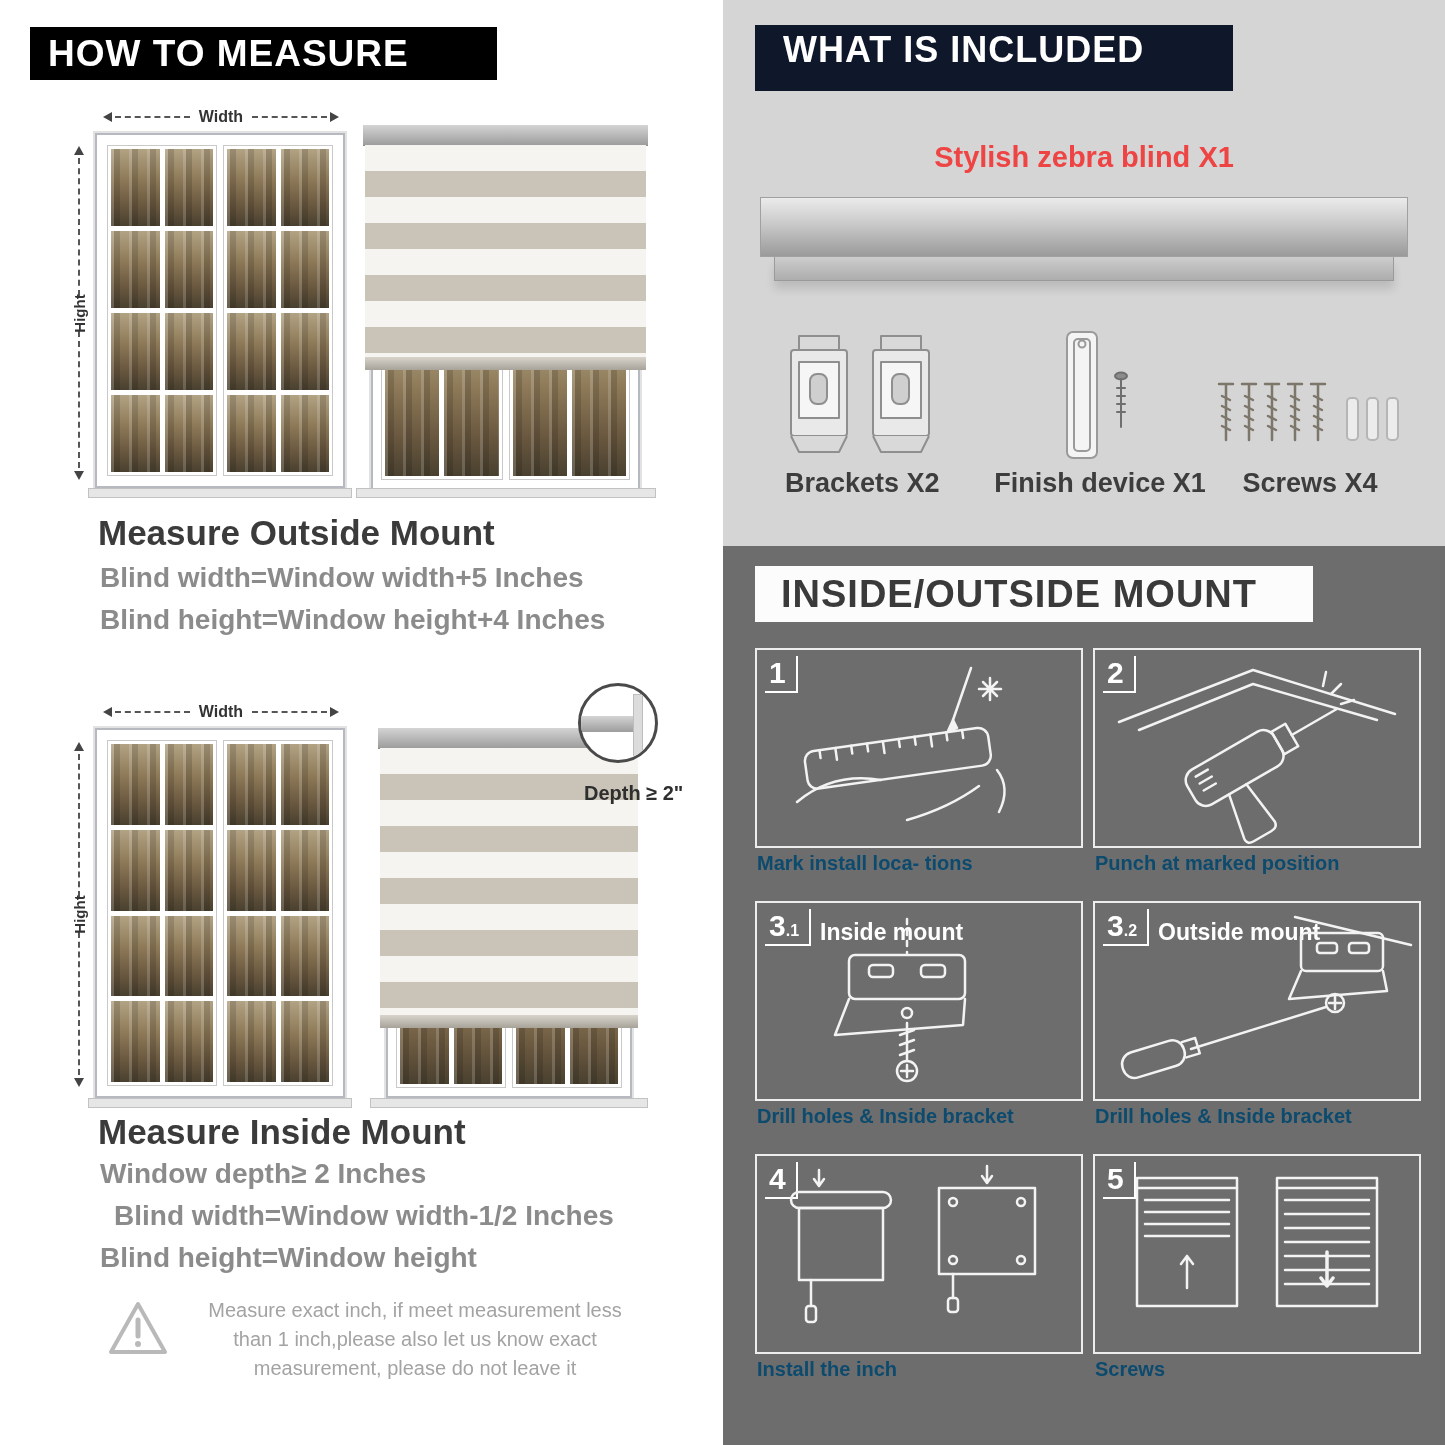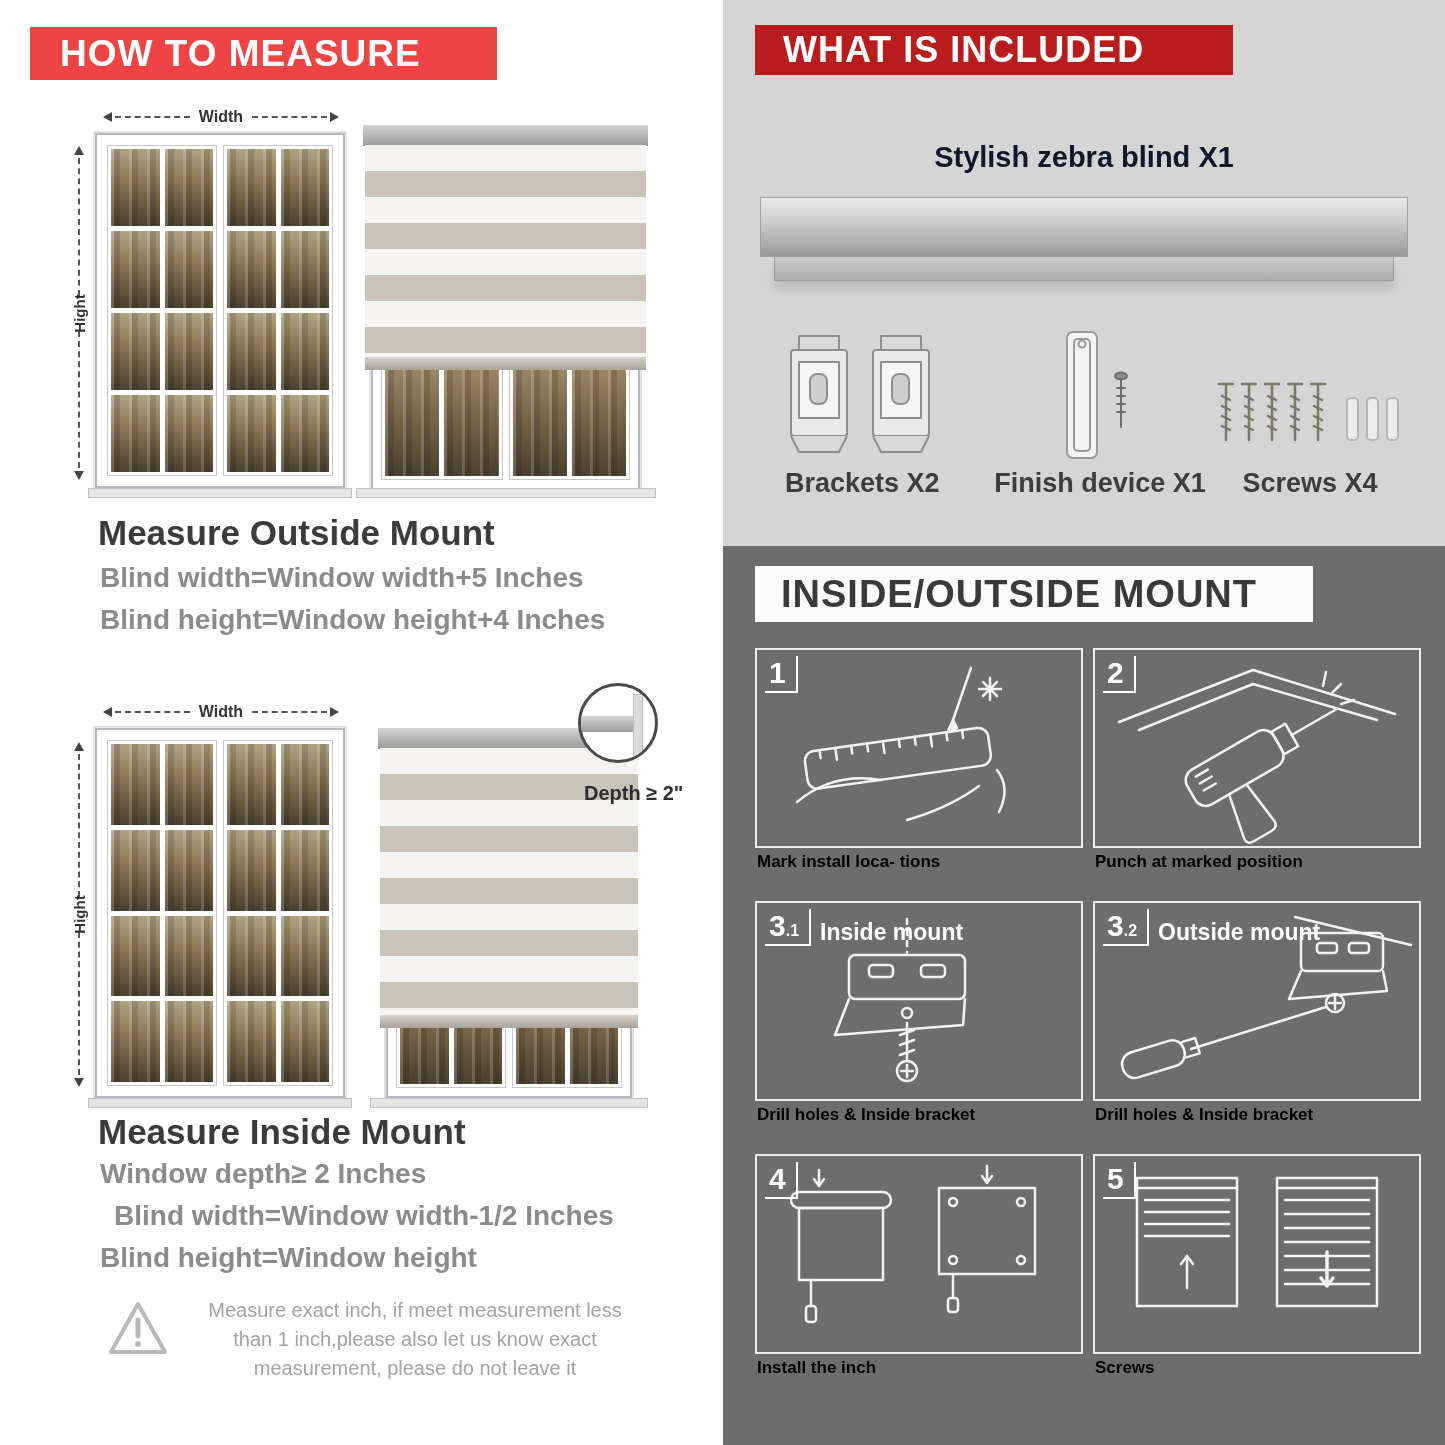--- a/index.html
+++ b/index.html
@@ -2,23 +2,23 @@
 <html><head>
 <meta charset="utf-8">
 <style>
   html,body{margin:0;padding:0;}
   body{width:1445px;height:1445px;position:relative;background:#fff;
        font-family:"Liberation Sans",sans-serif;overflow:hidden;}
   .abs{position:absolute;}
   
   .banner{position:absolute;font-weight:bold;color:#fff;letter-spacing:1px;
           box-sizing:border-box;white-space:nowrap;}
-  .left-banner{left:30px;top:27px;width:467px;height:53px;background:#ef4444;
-               font-size:37px;line-height:53px;padding-left:30px;}
-  .included-banner{left:755px;top:25px;width:478px;height:50px;background:#b91c1c;
+  .left-banner{left:30px;top:27px;width:467px;height:53px;background:#000000;
+               font-size:37px;line-height:53px;padding-left:18px;}
+  .included-banner{left:755px;top:25px;width:478px;height:66px;background:#0f172a;
                font-size:36px;line-height:50px;padding-left:28px;}
   .mount-banner{left:755px;top:566px;width:558px;height:56px;background:#fcfcfc;
                color:#3a3a3a;font-size:38px;line-height:56px;padding-left:26px;}
   
   .harrow{position:absolute;display:flex;align-items:center;gap:3px;height:18px;}
   .dash{flex:1;border-top:2px dashed #555;height:0;}
   .ah-l{width:0;height:0;border-top:5px solid transparent;border-bottom:5px solid transparent;border-right:9px solid #444;}
   .ah-r{width:0;height:0;border-top:5px solid transparent;border-bottom:5px solid transparent;border-left:9px solid #444;}
   .arrow-label{font-size:16px;font-weight:bold;color:#333;padding:0 6px;white-space:nowrap;}
   .varrow{position:absolute;display:flex;flex-direction:column;align-items:center;gap:3px;width:18px;}
@@ -53,35 +53,35 @@
                 border-radius:50%;background:#fff;overflow:hidden;box-sizing:border-box;}
   .depth-circle .mini-rail{position:absolute;left:-6px;top:30px;width:64px;height:16px;
                 background:linear-gradient(180deg,#d4d4d4,#9d9d9d);}
   .depth-circle .mini-frame{position:absolute;left:52px;top:8px;width:8px;height:70px;background:#dcdcdc;border:1px solid #bdbdbd;}
   .depth-label{position:absolute;font-size:20px;font-weight:bold;color:#2e2e2e;white-space:nowrap;}
   .warn-text{position:absolute;font-size:20px;color:#a3a3a3;line-height:1.45;text-align:center;}
   
   .light-block{position:absolute;left:723px;top:0;width:722px;height:546px;background:#d5d5d5;}
   .dark-block{position:absolute;left:723px;top:546px;width:722px;height:899px;background:#6d6d6d;}
   .product-label{position:absolute;left:723px;top:141px;width:722px;text-align:center;
-                 font-size:29px;font-weight:bold;color:#0f172a;}
+                 font-size:29px;font-weight:bold;color:#ef4444;}
   .rail-main{position:absolute;left:760px;top:197px;width:648px;height:60px;
              background:linear-gradient(180deg,#ebebeb 0%,#c9c9c9 45%,#9a9a9a 100%);
              border:1px solid #a0a0a0;box-sizing:border-box;}
   .rail-lip{position:absolute;left:774px;top:257px;width:620px;height:24px;
             background:linear-gradient(180deg,#cdcdcd,#adadad);border:1px solid #9a9a9a;border-top:none;
             box-shadow:0 8px 10px rgba(0,0,0,0.12);box-sizing:border-box;}
   .item-label{position:absolute;font-size:27px;font-weight:bold;color:#3d3d3d;text-align:center;white-space:nowrap;}
   
   .panel{position:absolute;width:328px;height:200px;border:2px solid #ededed;box-sizing:border-box;}
   .pnum{position:absolute;top:6px;left:8px;color:#fff;font-size:30px;font-weight:bold;
         padding:0 10px 2px 4px;border-bottom:2px solid #fff;border-right:2px solid #fff;line-height:1.1;}
   .pnum .sub{font-size:16px;font-weight:bold;}
   .ptag{position:absolute;top:16px;left:63px;color:#fff;font-size:23px;font-weight:bold;white-space:nowrap;}
-  .pcaption{position:absolute;color:#000000;font-size:17px;font-weight:bold;white-space:nowrap;}
+  .pcaption{position:absolute;color:#0c4a6e;font-size:20px;font-weight:bold;white-space:nowrap;}
   .pill{position:absolute;inset:0;width:100%;height:100%;}
 </style>
 </head>
 <body>
 
 <div class="banner left-banner">HOW TO MEASURE</div>
 
 <div class="harrow" style="left:103px;top:108px;width:236px;">
   <i class="ah-l"></i>
   <span class="dash"></span>

